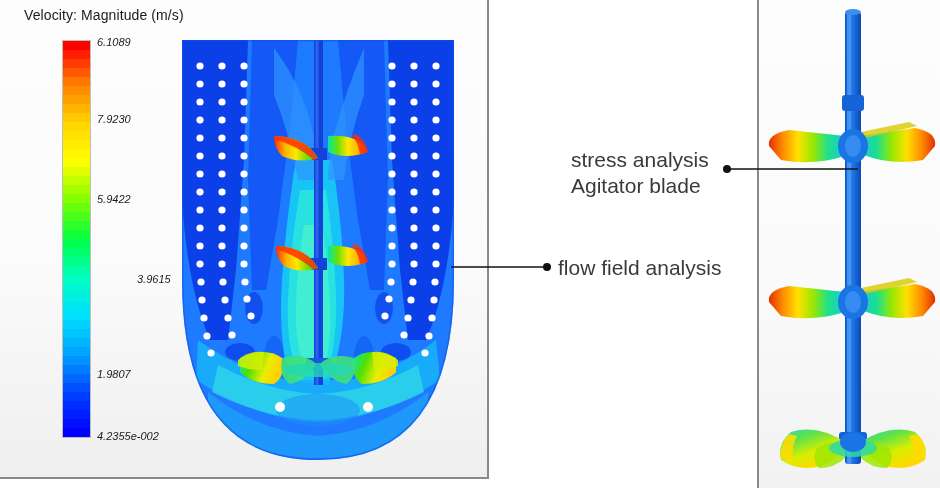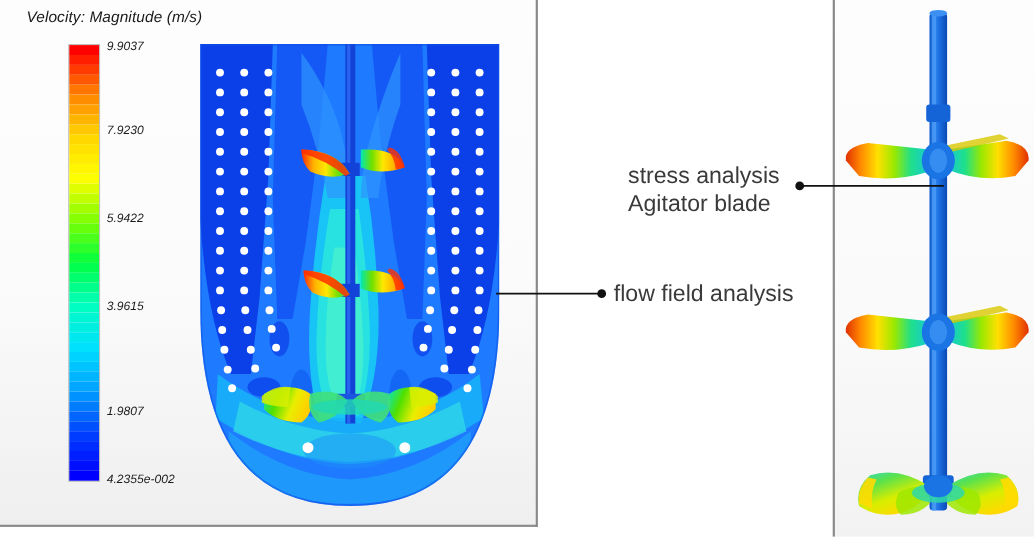--- a/index.html
+++ b/index.html
@@ -4,21 +4,21 @@
 <style>
   html,body{margin:0;padding:0;background:#ffffff;}
   body{width:940px;height:488px;position:relative;overflow:hidden;
        font-family:"Liberation Sans",sans-serif;}
 
   
   #cfd-panel{position:absolute;left:0;top:0;width:489px;height:479px;
              background:linear-gradient(180deg,#fdfdfd 0%,#fbfbfb 55%,#efefef 100%);
              border-right:2px solid #8a8a8a;border-bottom:2px solid #8a8a8a;
              box-sizing:border-box;}
-  #cfd-title{position:absolute;left:24px;top:7px;font-size:14px;font-style:italic;
+  #cfd-title{position:absolute;left:24px;top:7px;font-size:14px;
              color:#1a1a1a;white-space:nowrap;letter-spacing:.1px;}
 
   
   #colorbar-wrap{position:absolute;left:62px;top:40px;width:29px;height:398px;}
   #colorbar{position:absolute;inset:0;border:1px solid #bdbdbd;box-sizing:border-box;}
   .cb-band{width:100%;}
   .cb-tick{position:absolute;left:35px;font-size:11px;font-style:italic;color:#1b1b1b;
            white-space:nowrap;transform:translateY(-50%);}
 
   
@@ -85,24 +85,24 @@
         <div class="cb-band" style="height: 2.27273%; background: rgb(0, 147, 255);"></div>
         <div class="cb-band" style="height: 2.27273%; background: rgb(0, 124, 255);"></div>
         <div class="cb-band" style="height: 2.27273%; background: rgb(0, 102, 255);"></div>
         <div class="cb-band" style="height: 2.27273%; background: rgb(0, 80, 255);"></div>
         <div class="cb-band" style="height: 2.27273%; background: rgb(0, 60, 255);"></div>
         <div class="cb-band" style="height: 2.27273%; background: rgb(0, 45, 255);"></div>
         <div class="cb-band" style="height: 2.27273%; background: rgb(0, 30, 255);"></div>
         <div class="cb-band" style="height: 2.27273%; background: rgb(0, 15, 255);"></div>
         <div class="cb-band" style="height: 2.27273%; background: rgb(0, 0, 255);"></div>
       </div>
-  <div class="cb-tick" style="top: 2px;">9.9037</div>
+  <div class="cb-tick" style="top: 2px;">6.1089</div>
       <div class="cb-tick" style="top: 79px; text-align: right;">7.9230</div>
       <div class="cb-tick" style="top: 159px;">5.9422</div>
-      <div class="cb-tick" style="top: 239px;">3.9615</div>
+      <div class="cb-tick" style="top: 239px; margin-left: 40px;">3.9615</div>
       <div class="cb-tick" style="top: 334px;">1.9807</div>
       <div class="cb-tick" style="top: 396px;">4.2355e-002</div>
     </div>
 
   <div id="cfd-plot">
     <svg id="cfd-svg" viewBox="0 0 280 430" xmlns="http://www.w3.org/2000/svg">
       <defs>
         <clipPath id="vesselClip">
           <path d="M4,0 L276,0 L276,240 Q276,420 140,420 Q4,420 4,240 Z"></path>
         </clipPath>

